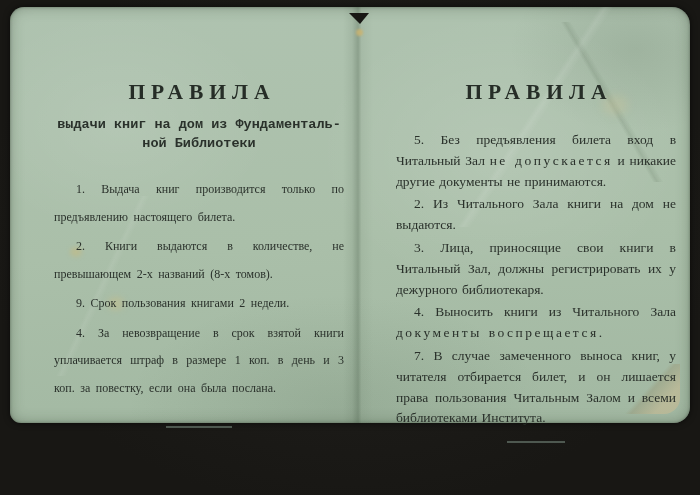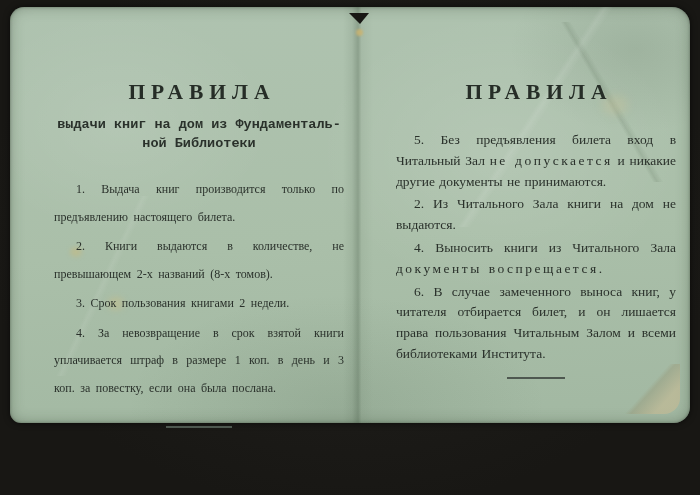--- a/index.html
+++ b/index.html
@@ -104,32 +104,33 @@
     <div class="stain stain-4"></div>
     <div class="worn-corner"></div>
 
     <div class="page-content page-left">
       <h1 class="rules-title">ПРАВИЛА</h1>
       <p class="rules-subtitle">выдачи книг на дом из Фундаменталь-
 ной Библиотеки</p>
       <div class="rules-body">
         <p class="rule-item">1. Выдача книг производится только по предъявлению настоящего билета.</p>
         <p class="rule-item">2. Книги выдаются в количестве, не превышающем 2-х названий (8-х томов).</p>
-        <p class="rule-item">3. Срок пользования книгами 2 недели.</p>
+        <p class="rule-item">9. Срок пользования книгами 2 недели.</p>
         <p class="rule-item">4. За невозвращение в срок взятой книги уплачивается штраф в размере 1 коп. в день и 3 коп. за повестку, если она была послана.</p>
       </div>
       <div class="end-divider"></div>
     </div>
 
     <div class="page-content page-right">
       <h1 class="rules-title">ПРАВИЛА</h1>
       <div class="rules-body">
         <p class="rule-item"><span>5. Без предъявления билета вход в Читальный Зал </span><span class="emph">не допускается</span><span> и никакие другие документы не принимаются.</span></p>
         <p class="rule-item"><span>2. Из Читального Зала книги на дом не выдаются.</span></p>
+        <p class="rule-item"><span>3. Лица, приносящие свои книги в Читальный Зал, должны регистрировать их у дежурного библиотекаря.</span></p>
         <p class="rule-item"><span>4. Выносить книги из Читального Зала </span><span class="emph">документы воспрещается.</span></p>
-        <p class="rule-item"><span>6. В случае замеченного выноса книг, у читателя отбирается билет, и он лишается права пользования Читальным Залом и всеми библиотеками Института.</span></p>
+        <p class="rule-item"><span>7. В случае замеченного выноса книг, у читателя отбирается билет, и он лишается права пользования Читальным Залом и всеми библиотеками Института.</span></p>
       </div>
       <div class="end-divider"></div>
     </div>
 
     <div class="notch"></div>
   </div>
 </div>
 
 </body></html>

